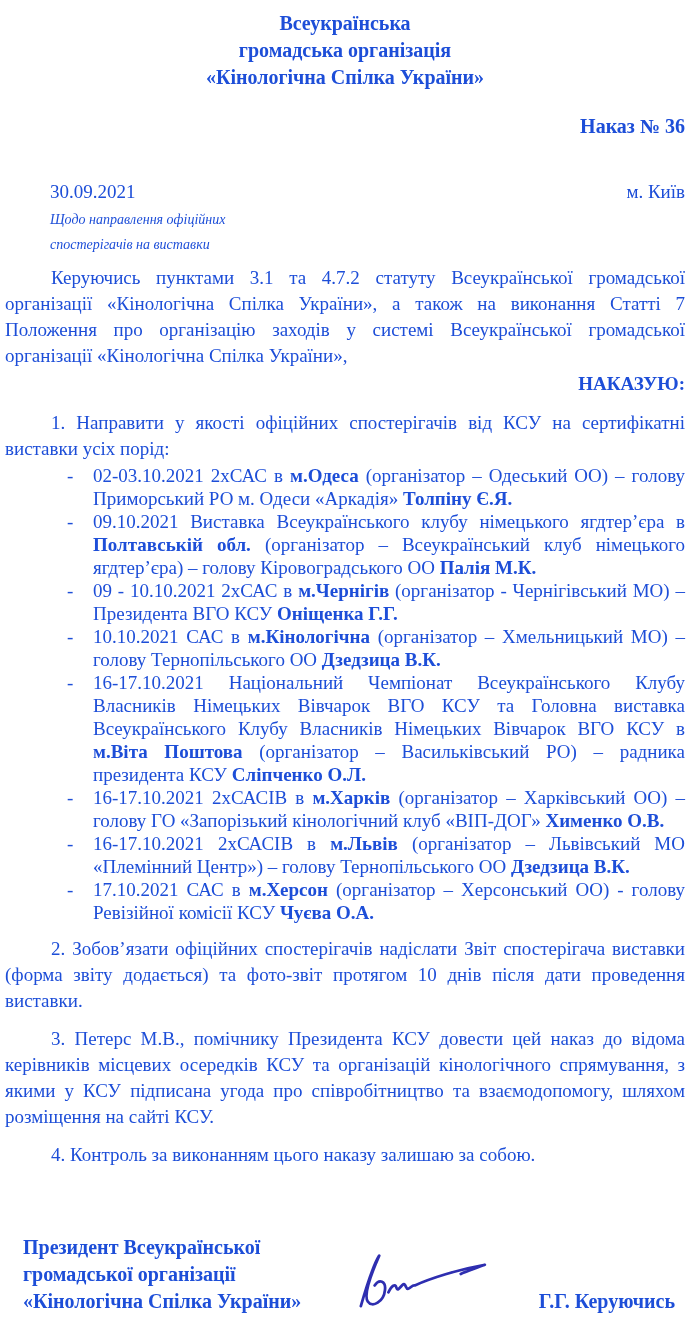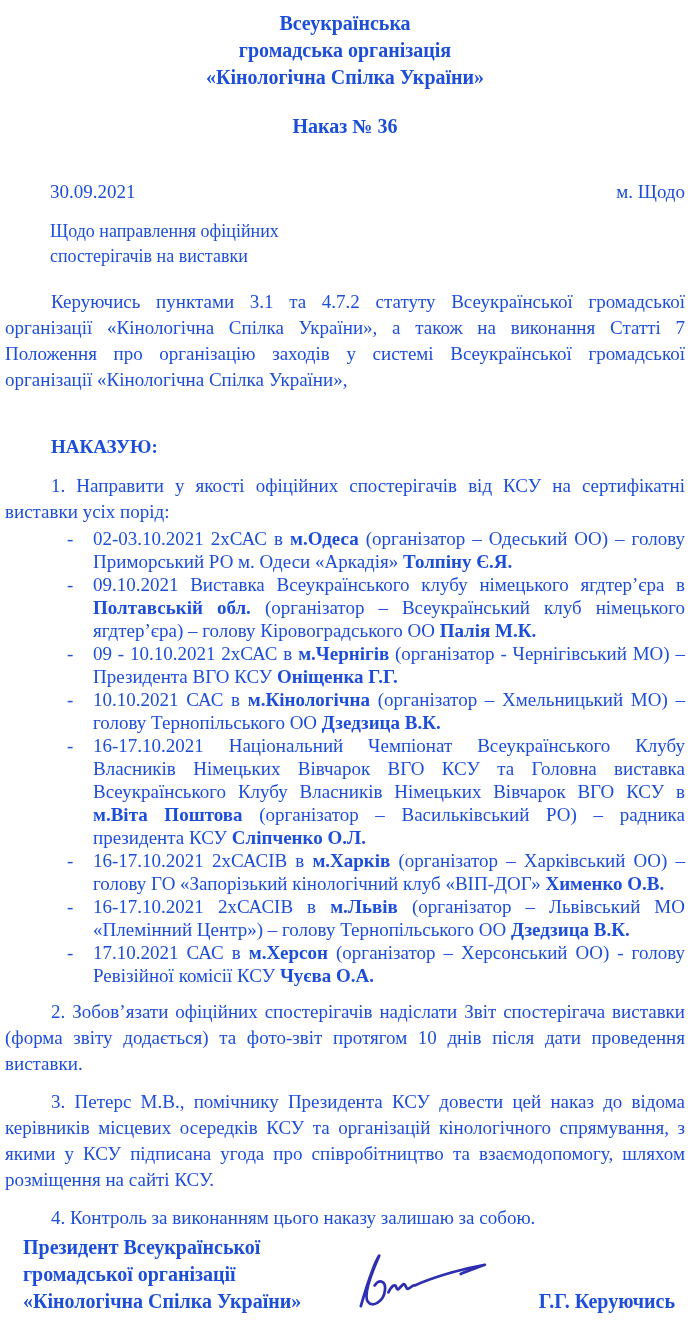--- a/index.html
+++ b/index.html
@@ -13,31 +13,31 @@
     font-family:"Liberation Serif", serif;
     font-size:19px;
     overflow:hidden;
     display:flex; flex-direction:column;
     box-sizing:border-box;
     padding:10px 15px 0 5px;
   }
   .center { text-align:center; }
   .b { font-weight:bold; }
   .org-head { font-weight:bold; font-size:20px; line-height:27px; }
-  .order-no { font-weight:bold; font-size:20px; line-height:27px; margin-top:22px; }
+  .order-no { font-weight:bold; font-size:20px; line-height:27px; margin-top:22px;text-align:right; }
   .date-row {
     display:flex; justify-content:space-between; align-items:baseline;
     margin-top:38px; padding-left:45px; line-height:27px;
   }
-  .subject { margin-top:14px; padding-left:45px; font-size:18px; line-height:25px; }
+  .subject { margin-top:2px; padding-left:45px; font-style:italic; font-size:14px; line-height:25px; }
   p.body-par {
     margin:0; text-align:justify; text-indent:46px; line-height:26px;
   }
-  p.intro { margin-top:20px; }
-  p.decree { font-weight:bold; line-height:29px; text-align:left;margin-top:39px; }
+  p.intro { margin-top:8px; }
+  p.decree { font-weight:bold; line-height:29px; text-align:right; }
   p.gap { margin-top:12px; }
   ul.events {
     list-style:none; margin:2px 0 0 0; padding:0 0 0 88px;
   }
   ul.events li {
     position:relative; text-align:justify; line-height:23px; margin:0;font-family:Liberation Serif, serif;
   }
   ul.events li::before {
     content:"-"; position:absolute; left:-26px; top:0;
   }
@@ -58,21 +58,21 @@
   <div class="org-head center">
     <div>Всеукраїнська</div>
     <div>громадська організація</div>
     <div>«Кінологічна Спілка України»</div>
   </div>
 
   <div class="order-no center">Наказ № 36</div>
 
   <div class="date-row">
     <span>30.09.2021</span>
-    <span>м. Щодо</span>
+    <span>м. Київ</span>
   </div>
 
   <div class="subject">
     <div>Щодо направлення офіційних</div>
     <div>спостерігачів на виставки</div>
   </div>
 
   <p class="body-par intro">Керуючись пунктами 3.1 та 4.7.2 статуту Всеукраїнської громадської організації «Кінологічна Спілка України», а також на виконання Статті 7 Положення про організацію заходів у системі Всеукраїнської громадської організації «Кінологічна Спілка України»,</p>
   <p class="body-par decree">НАКАЗУЮ:</p>
 

